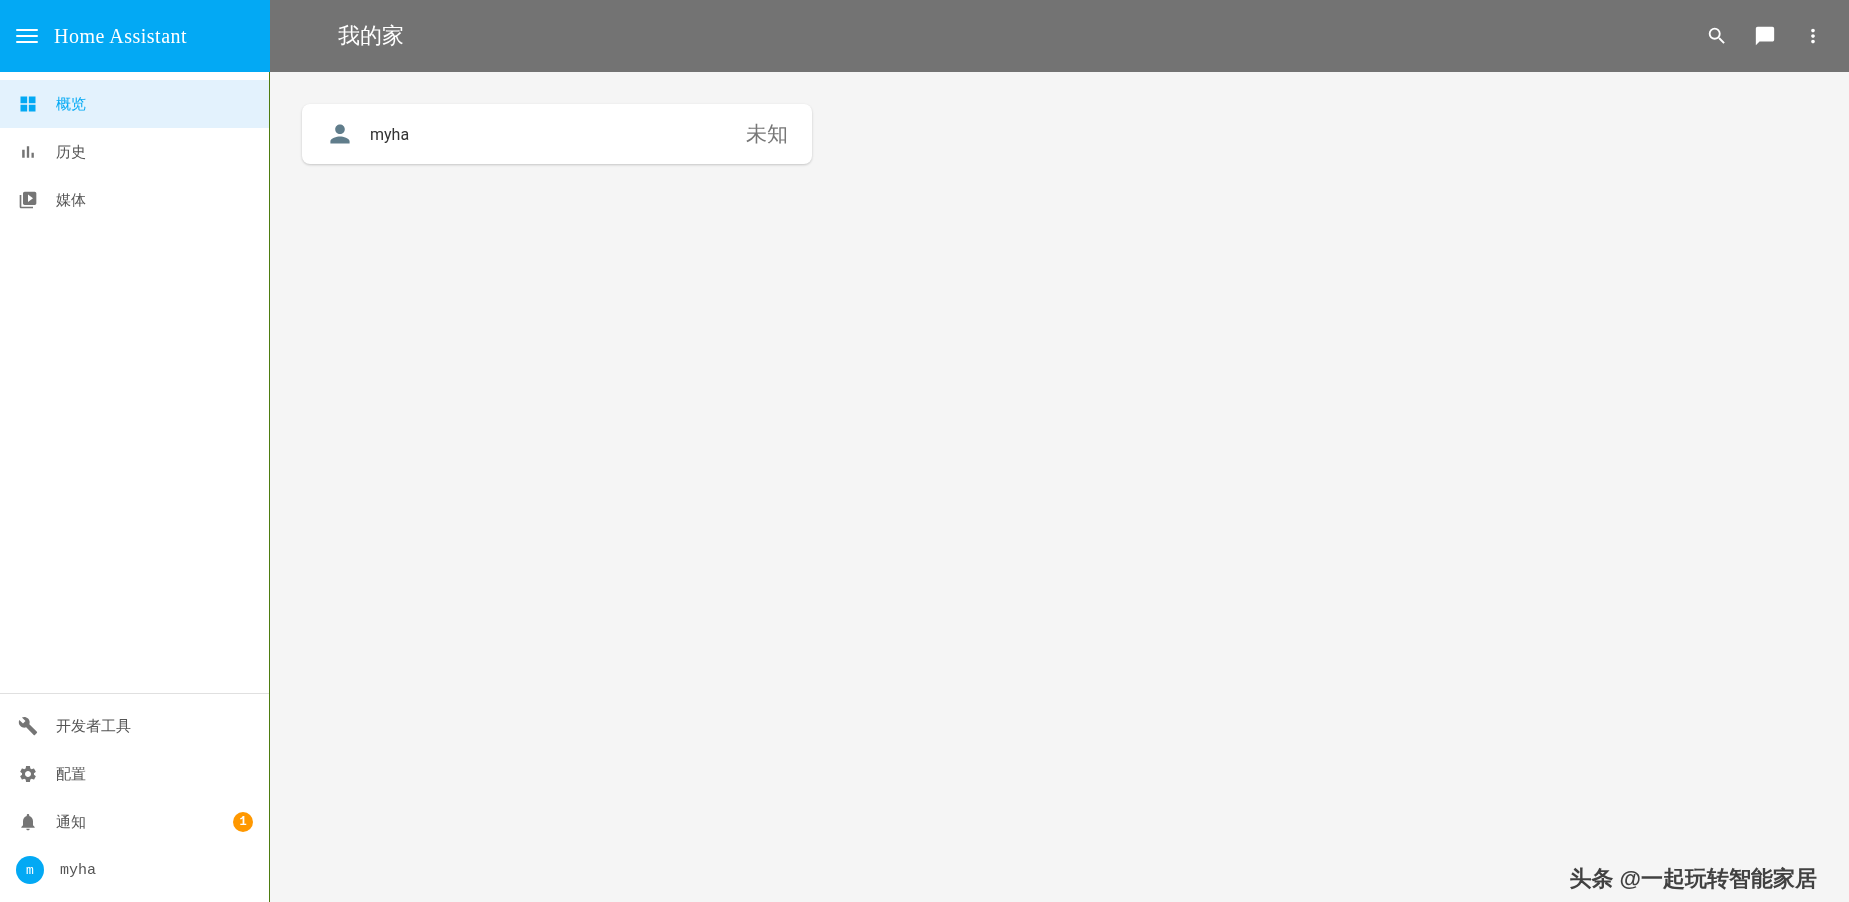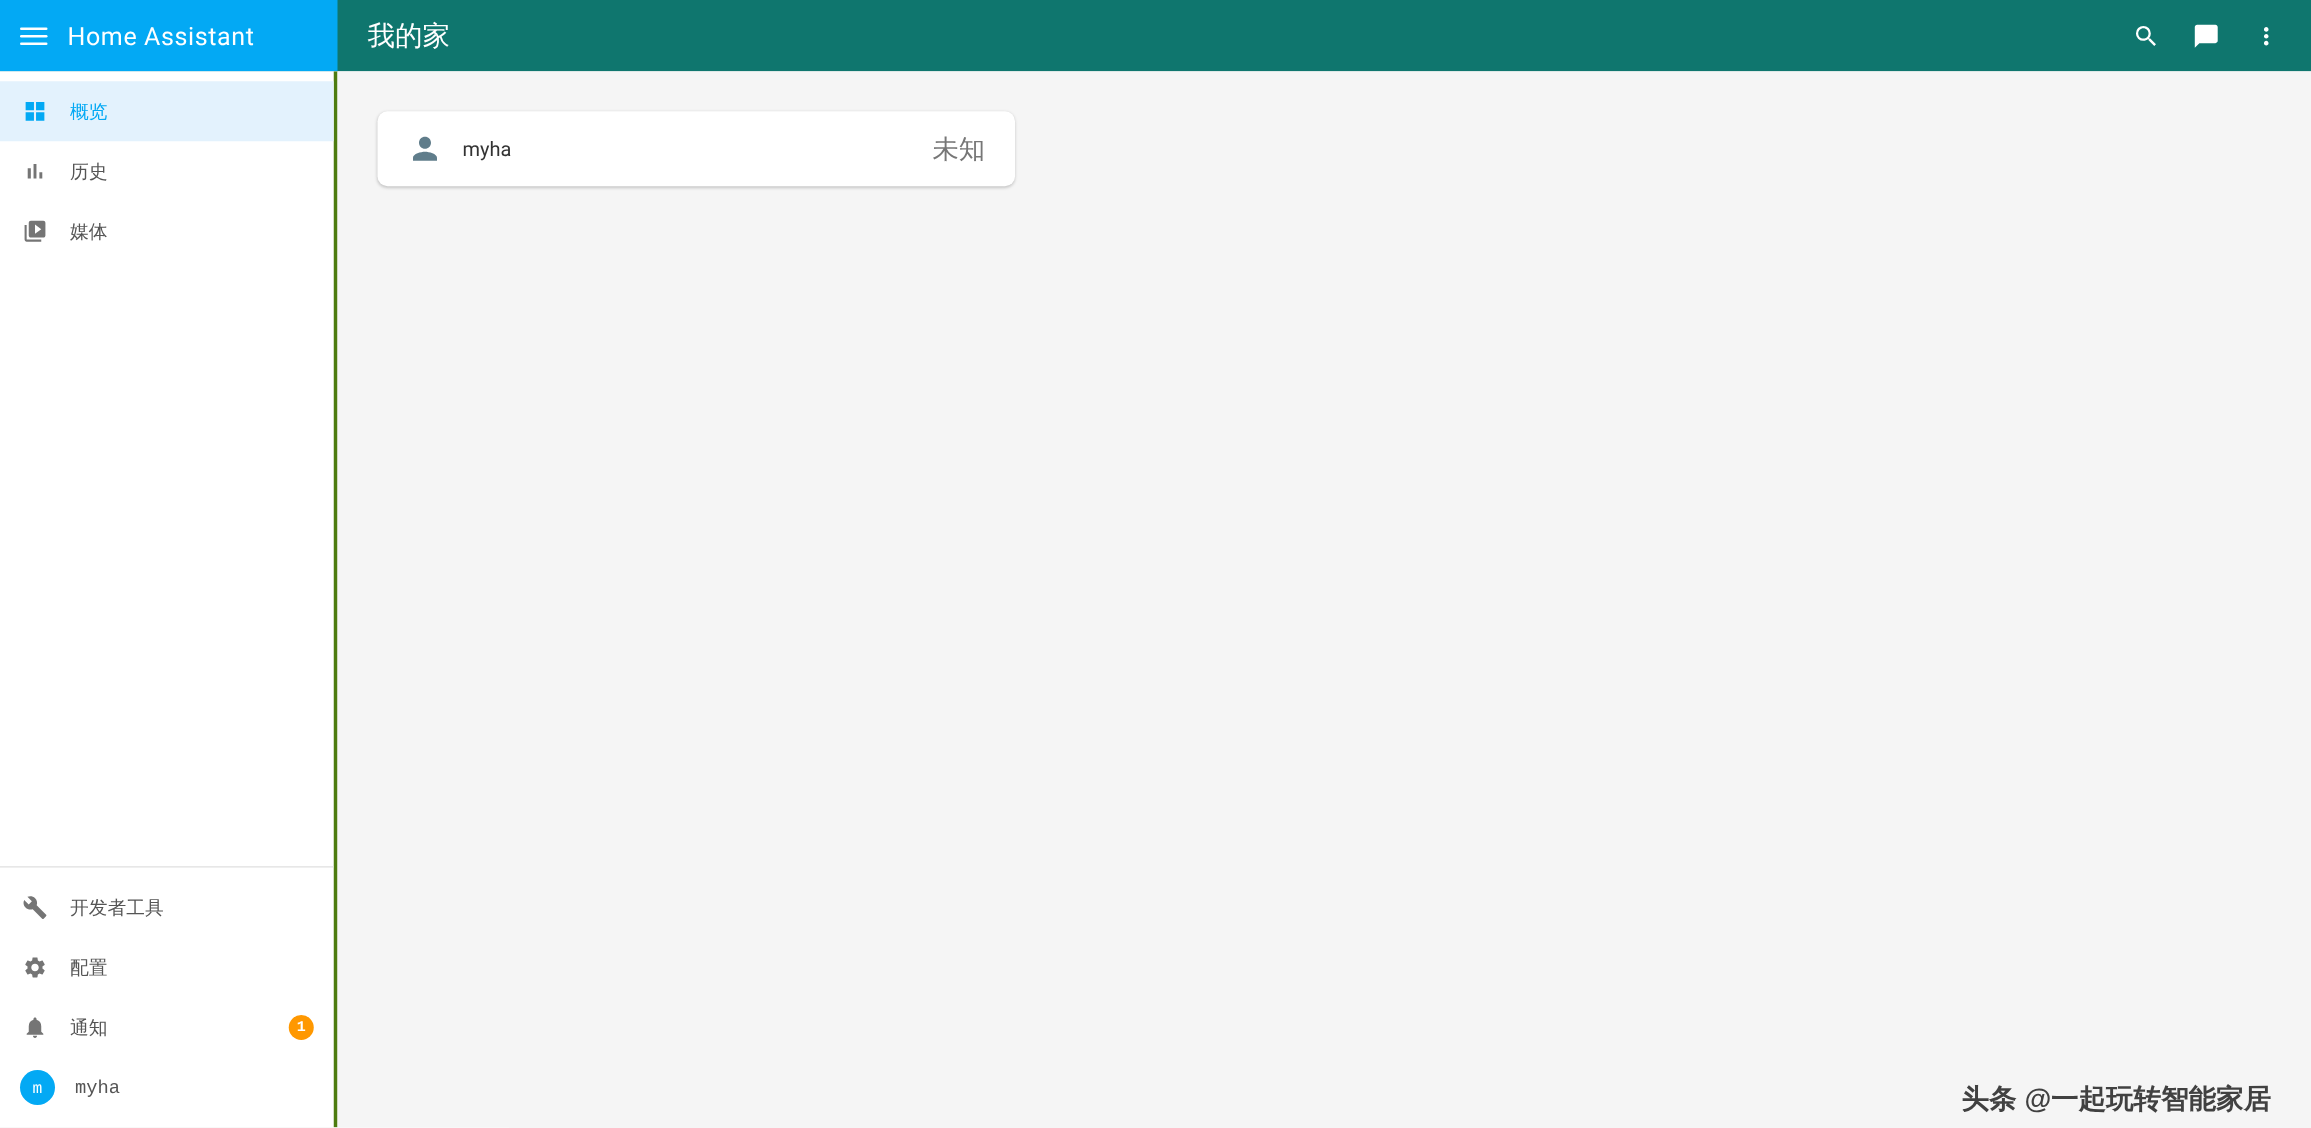--- a/index.html
+++ b/index.html
@@ -2,24 +2,25 @@
 <html><head>
   <meta charset="utf-8">
   <style>
     * { margin: 0; padding: 0; box-sizing: border-box; }
     body { font-family: 'Roboto', Arial, sans-serif; display: flex; flex-direction: column; height: 902px; width: 1849px; overflow: hidden; background: #fafafa; }
 
     
     .header {
       display: flex;
       align-items: center;
-      height: 57px;
-      background: #0f766e;
+      height: 72px;
+      background: #737373;
       color: white;
       flex-shrink: 0;
+      font-family: Liberation Serif, serif;
     }
     .header-left {
       display: flex;
       align-items: center;
       width: 270px;
       min-width: 270px;
       padding: 0 16px;
       background: #03a9f4;
       height: 100%;
     }
@@ -50,20 +51,21 @@
       display: flex;
       align-items: center;
       justify-content: space-between;
       padding: 0 16px 0 24px;
       height: 100%;
     }
     .page-title-text {
       font-size: 22px;
       color: white;
       font-weight: 400;
+      margin-left: 44px;
     }
     .header-actions {
       display: flex;
       align-items: center;
       gap: 8px;
     }
     .header-icon-btn {
       color: white;
       background: none;
       border: none;
@@ -84,21 +86,21 @@
       overflow: hidden;
     }
 
     
     .sidebar {
       width: 270px;
       min-width: 270px;
       background: #fff;
       display: flex;
       flex-direction: column;
-      border-right: 3px solid #4d7c0f;
+      border-right: 1px solid #4d7c0f;
       overflow-y: auto;
       height: 100%;
     }
     .sidebar-nav {
       flex: 1;
       padding-top: 8px;
     }
     .sidebar-item {
       display: flex;
       align-items: center;

